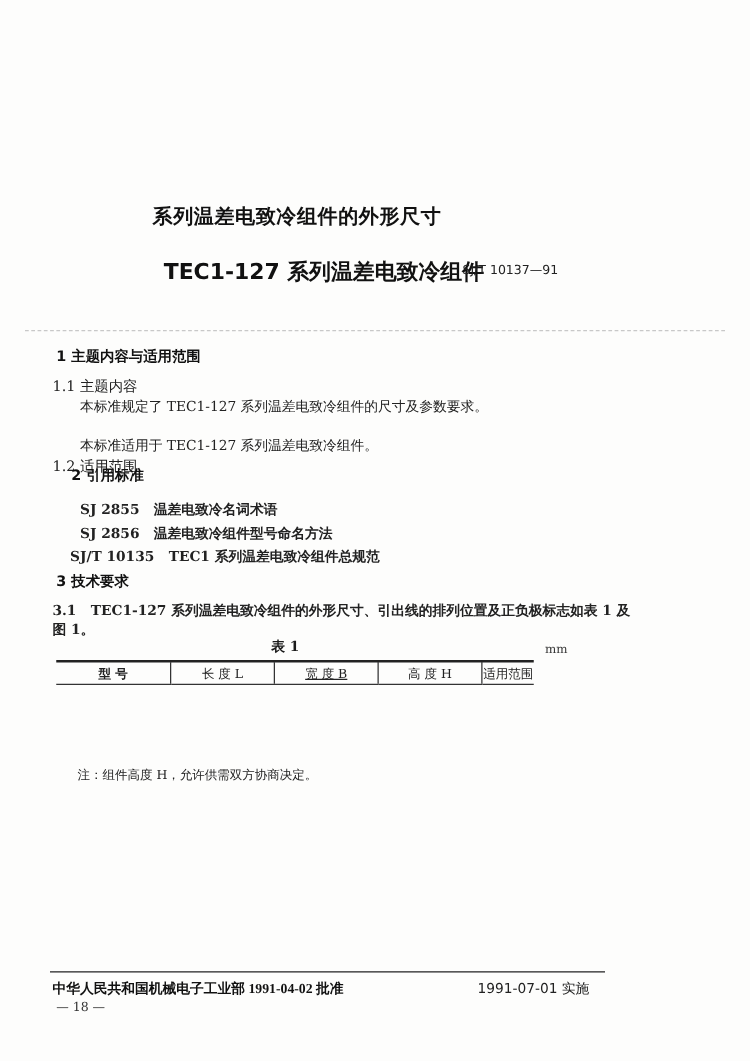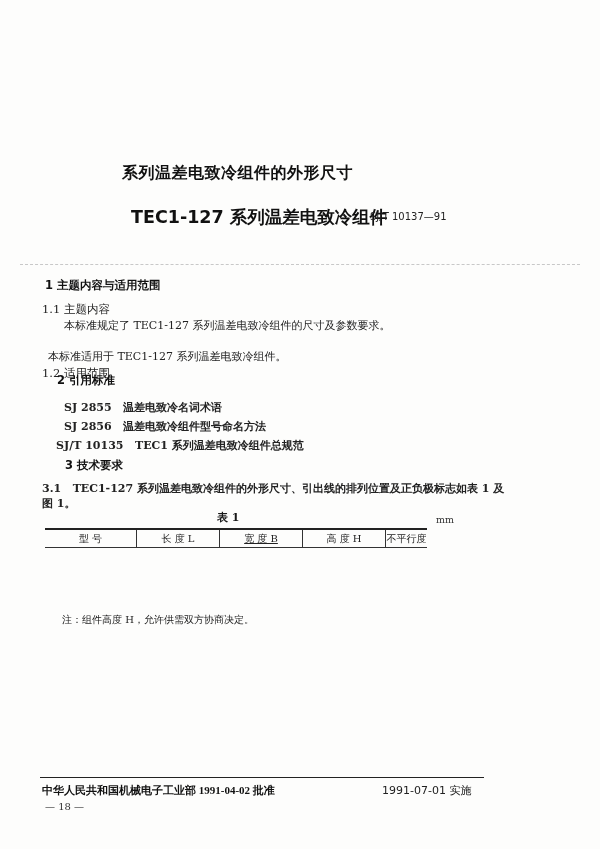--- a/index.html
+++ b/index.html
@@ -12,21 +12,21 @@
   .title { left: 131px; top: 205px; font-family: "DejaVu Sans", sans-serif; font-weight: bold; font-size: 17.5px; color: #111; }
   .stdno { left: 370px; top: 211px; font-family: "DejaVu Sans", sans-serif; font-size: 10px; color: #222; }
   .topline { left: 20px; top: 264px; width: 560px; height: 0; border-top: 1px dashed #c8c8c8; }
   .h1 { font-family: "DejaVu Sans", sans-serif; font-weight: bold; font-size: 11.5px; color: #111; }
   .h2 { font-size: 11.5px; color: #222; }
   .p { font-size: 11px; color: #222; }
   .ref { font-size: 11px; color: #222; font-weight: bold; }
   table.spec { position: absolute; left: 45px; top: 528px; width: 382px; border-collapse: collapse; font-size: 10px; }
   table.spec th, table.spec td { text-align: center; border-left: 1px solid #333; padding: 0; height: 32px; color: #222; }
   table.spec th { height: 17px; font-weight: normal; font-size: 10px; border-bottom: 1px solid #333; }
-  table.spec th:first-child, table.spec td:first-child { border-left: none; }
+  table.spec th:first-child, table.spec td:first-child { border-left: none; font-weight: bold; }
   table.spec thead tr { border-top: 2px solid #222; }
   table.spec tbody tr:last-child { border-bottom: 2px solid #222; }
   table.spec td .tol { display: inline-flex; align-items: center; gap: 1px; }
   table.spec td .stack { display: inline-flex; flex-direction: column; line-height: 9px; font-size: 10px; text-align: left; }
   .note { left: 62px; top: 613px; font-size: 10px; color: #222; }
   .tcap { left: 217px; top: 510px; font-size: 11px; font-weight: bold; }
   .unit { left: 436px; top: 514px; font-size: 9.5px; color: #333; }
   .botline { left: 40px; top: 777px; width: 444px; border-top: 1.5px solid #222; }
   .foot { font-family: Liberation Serif, serif; font-size: 11px; font-weight: bold; color: #111; }
   .foot2 { font-family: "DejaVu Sans", sans-serif; font-size: 11px; color: #222; }
@@ -38,50 +38,50 @@
 <div class="abs topline"></div>
 
 <div class="abs org">系列温差电致冷组件的外形尺寸</div>
 <div class="abs title">TEC1-127 系列温差电致冷组件</div>
 <div class="abs stdno">SJ/T 10137—91</div>
 
 <div class="abs h1" style="left:45px; top:278px;">1  主题内容与适用范围</div>
 <div class="abs h2" style="left:42px; top:302px;">1.1  主题内容</div>
 <div class="abs p" style="left:64px; top:318px;">本标准规定了 TEC1-127 系列温差电致冷组件的尺寸及参数要求。</div>
 <div class="abs h2" style="left:42px; top:334px;margin-top:32px;">1.2  适用范围</div>
-<div class="abs p" style="left:48px; top:349px;">本标准适用于 TEC1-127 系列温差电致冷组件。</div>
+<div class="abs p" style="left:64px; top:349px;">本标准适用于 TEC1-127 系列温差电致冷组件。</div>
 
 <div class="abs h1" style="left:45px; top:373px;margin-left:12px;">2  引用标准</div>
 <div class="abs ref" style="left:64px; top:400px;">
   <span>SJ 2855</span>&nbsp;&nbsp;&nbsp;<span>温差电致冷名词术语</span>
 </div>
 <div class="abs ref" style="left:64px; top:419px;">
   <span>SJ 2856</span>&nbsp;&nbsp;&nbsp;<span>温差电致冷组件型号命名方法</span>
 </div>
 <div class="abs ref" style="left:56px; top:438px;">
   <span>SJ/T 10135</span>&nbsp;&nbsp;&nbsp;<span>TEC1 系列温差电致冷组件总规范</span>
 </div>
 
-<div class="abs h1" style="left:45px; top:458px;margin-left:20px;">3  技术要求</div>
+<div class="abs h1" style="left:45px; top:458px;">3  技术要求</div>
 <div class="abs p" style="left:42px; top:481px; font-weight:bold;">
   <span>3.1</span>&nbsp;&nbsp;&nbsp;<span>TEC1-127 系列温差电致冷组件的外形尺寸、引出线的排列位置及正负极标志如表 1 及</span>
 </div>
 <div class="abs p" style="left:42px; top:496px; font-weight:bold;">图 1。</div>
 
 <div class="abs tcap">表 1</div>
 <div class="abs unit">mm</div>
 
 <table class="spec">
   <thead>
     <tr>
       <th style="width:91px;">型    号</th>
       <th style="width:82px;">长 度 L</th>
       <th style="width:82px;text-decoration:underline;">宽 度 B</th>
       <th style="width:82px;">高 度 H</th>
-      <th>不平行度</th>
+      <th>适用范围</th>
     </tr>
   </thead>
   <tbody>
   </tbody>
 </table>
 
 <div class="abs note">注：组件高度 H，允许供需双方协商决定。</div>
 
 <div class="abs botline"></div>
 <div class="abs foot" style="left:42px; top:783px;">中华人民共和国机械电子工业部 1991-04-02 批准</div>

